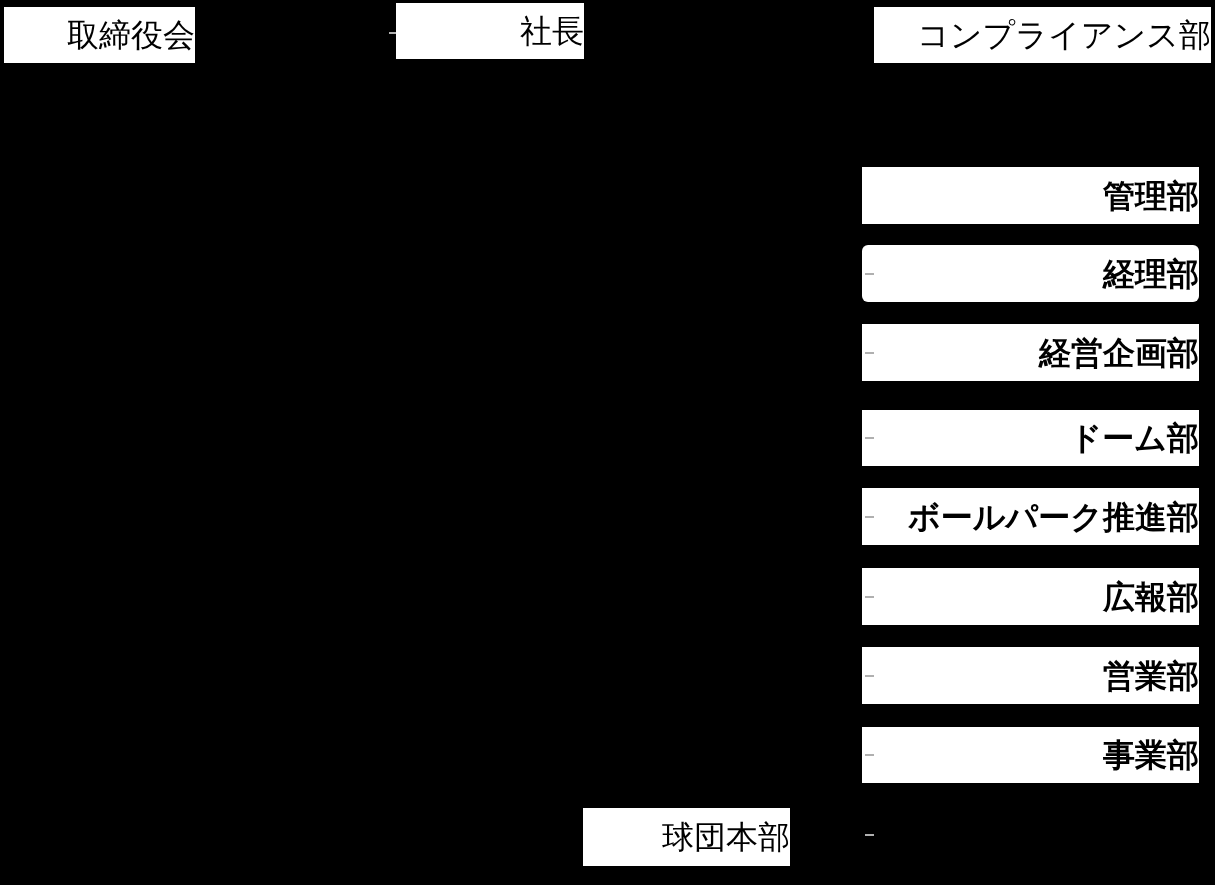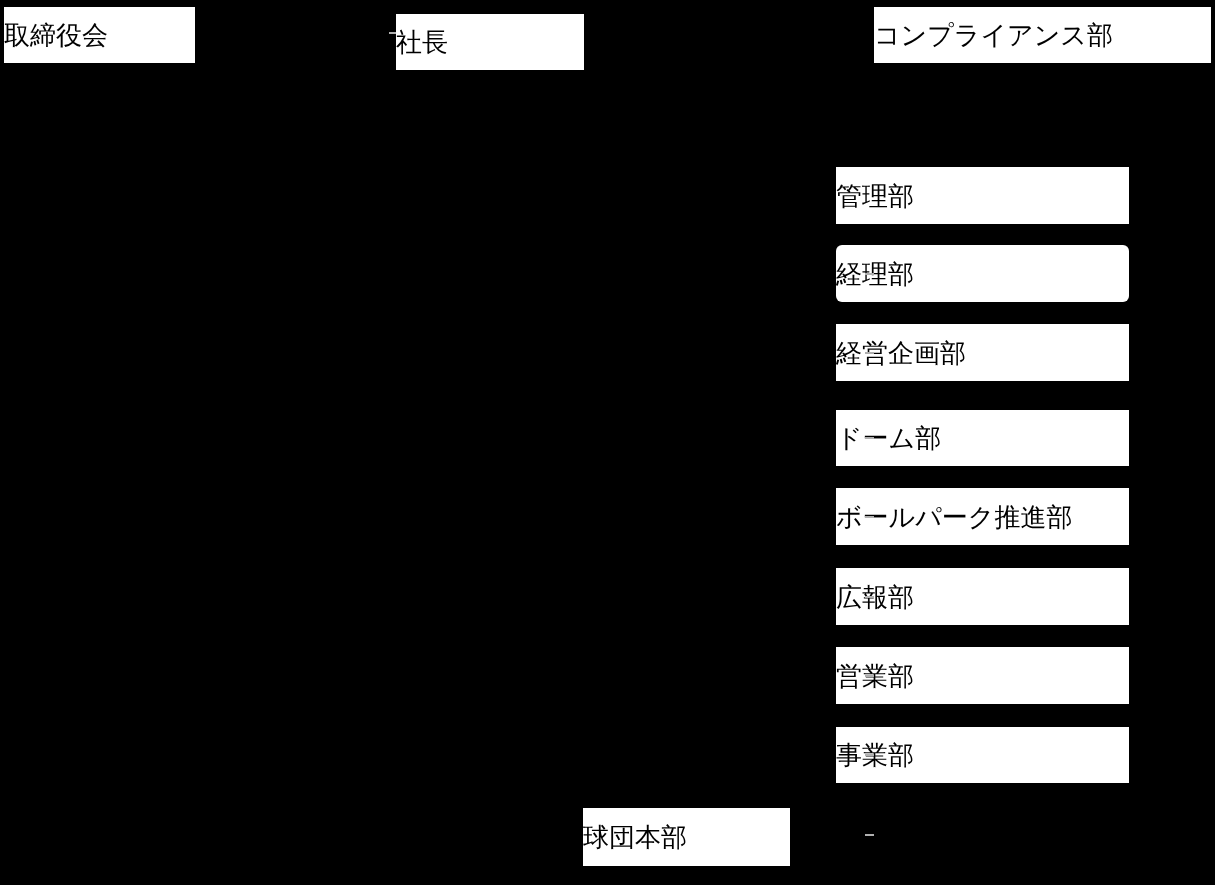--- a/index.html
+++ b/index.html
@@ -14,35 +14,35 @@
     background: #000000;
     overflow: hidden;
     font-family: "DejaVu Sans", sans-serif;
   }
   .node {
     position: absolute;
     background: #ffffff;
     color: #000000;
     display: flex;
     align-items: center;
-    justify-content: flex-start;
-    font-size: 26px;
+    justify-content: flex-end;
+    font-size: 32px;
     line-height: 1;
     white-space: nowrap;
     letter-spacing: 0px;
   }
   .node span { display: inline-block; }
 
   
   .board      { left: 4px;   top: 7px;  width: 191px; height: 56px; }
-  .president  { left: 396px; top: 14px;  width: 188px; height: 56px; }
+  .president  { left: 396px; top: 3px;  width: 188px; height: 56px; }
   .compliance { left: 874px; top: 7px;  width: 337px; height: 56px; }
 
   
-  .dept   { left: 836px; width: 293px; height: 57px; }
+  .dept   { left: 862px; width: 337px; height: 57px; font-weight: bold; }
   .dept-0 { top: 167px; }
   .dept-1 { top: 245px; border-radius: 6px; }
   .dept-2 { top: 324px; }
   .dept-3 { top: 410px; height: 56px; }
   .dept-4 { top: 488px; }
   .dept-5 { top: 568px; }
   .dept-6 { top: 647px; }
   .dept-7 { top: 727px; height: 56px; }
   .dept-8 { top: 808px; height: 58px; }
 

